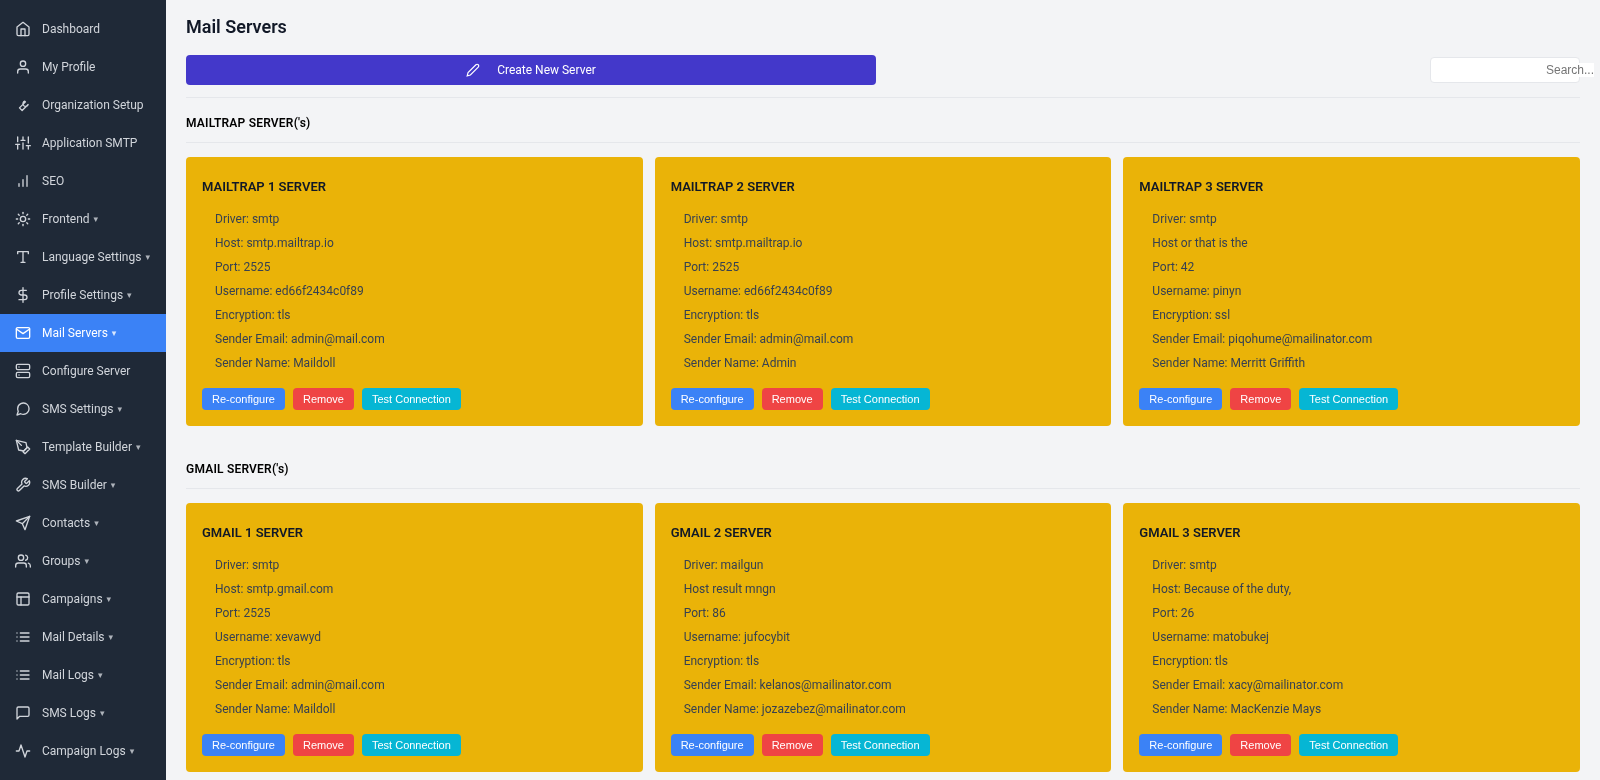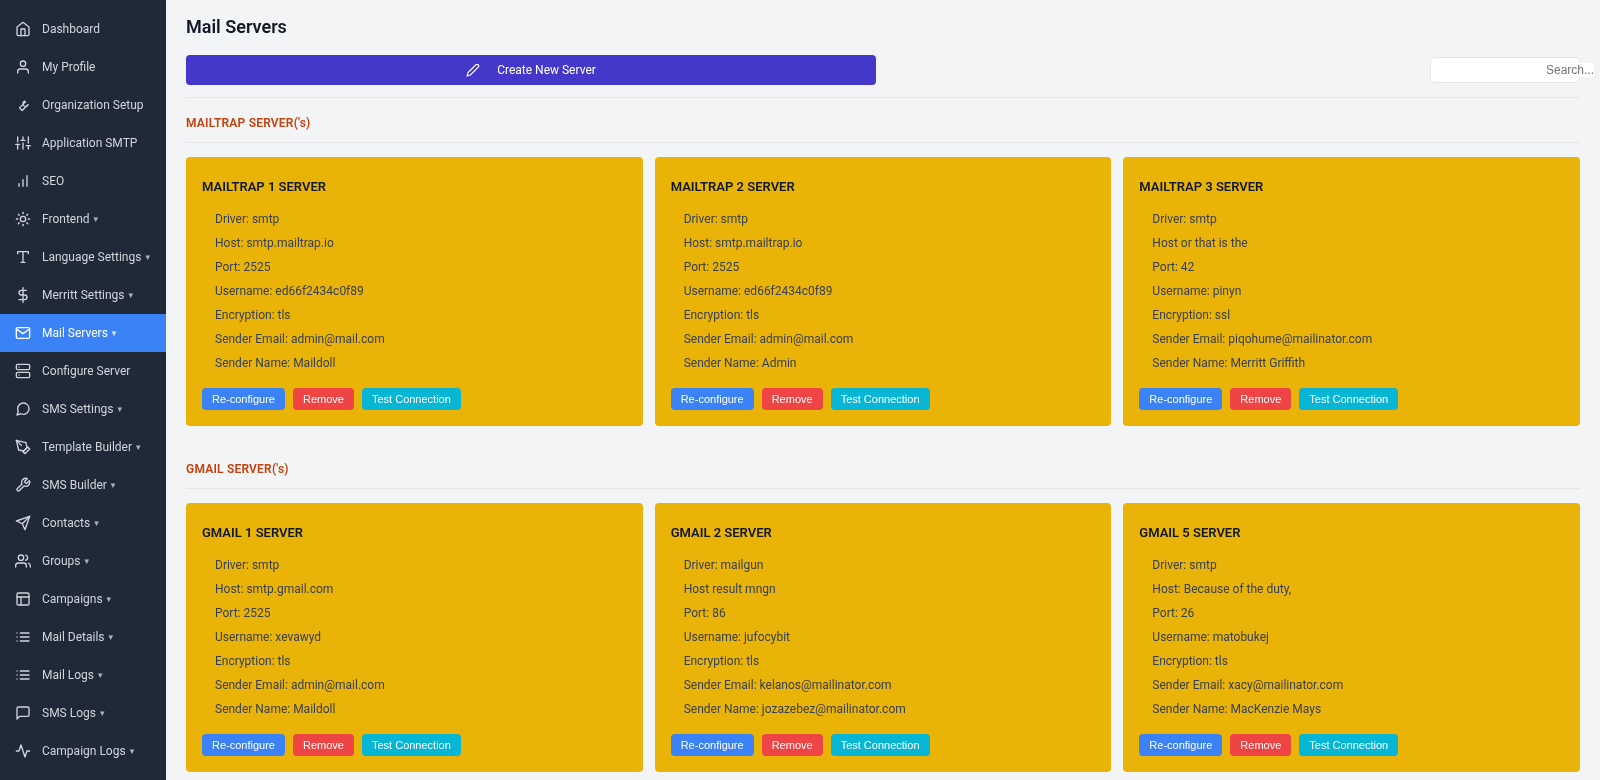--- a/index.html
+++ b/index.html
@@ -22,21 +22,21 @@
   .toprow { display: flex; align-items: center; margin-bottom: 12px; }
   .create-btn { flex: 0 0 690px; background: #4338ca; color: #fff; height: 30px; display: flex; align-items: center; justify-content: center; border-radius: 4px; font-size: 12px; cursor: pointer; gap: 11px; }
   .create-btn svg { stroke: #fff; fill: none; stroke-width: 2; width: 14px; height: 14px; margin-right: 6px; }
   .spacer { flex: 1; }
   .search-wrap { width: 150px; display: flex; align-items: center; background: #fff; border: 1px solid #e5e7eb; border-radius: 4px; padding: 0 8px; height: 26px; }
   .search-wrap input { border: none; outline: none; flex: 1; font-size: 12px; color: #374151; text-align: right; }
   .search-wrap svg { width: 14px; height: 14px; stroke: #6b7280; fill: none; stroke-width: 2; }
 
   .hr { border: none; border-top: 1px solid #e5e7eb; margin: 0 0 0 0; }
 
-  .section-heading { display: inline-block; font-size: 12px; font-weight: 600; color: #c2410c; padding: 10px 0 12px 0; margin-top: 8px; letter-spacing: .2px; text-align: center; }
+  .section-heading { display: inline-block; font-size: 12px; font-weight: 600; color: #000000; padding: 10px 0 12px 0; margin-top: 8px; letter-spacing: .2px; text-align: center; }
   .section-divider { border-top: 1px solid #e5e7eb; margin-bottom: 14px; }
 
   .cards { display: flex; gap: 12px; margin-bottom: 18px; }
   .card { flex: 1; background: #eab308; border-radius: 4px; padding: 22px 16px 16px 16px; min-height: 200px; display: flex; flex-direction: column; }
   .card-title { font-size: 13px; font-weight: 600; color: #111827; margin-bottom: 18px; }
   .card-field { font-size: 12px; color: #374151; margin-bottom: 10px; margin-left: 13px; }
   .card-actions { display: flex; gap: 8px; margin-top: auto; padding-top: 8px; }
   .btn { border: none; border-radius: 4px; padding: 5px 10px; font-size: 11px; color: #fff; cursor: pointer; }
   .btn-blue { background: #3b82f6; }
   .btn-red { background: #ef4444; }
@@ -219,21 +219,21 @@
         </span>
         <span>Language Settings</span>
         <span class="caret">▾</span>
       </div>
       <div class="side-item">
         <span class="icon">
           <svg viewBox="0 0 24 24" width="16" height="16">
             <use href="#p-dollar"></use>
           </svg>
         </span>
-        <span>Merritt Settings</span>
+        <span>Profile Settings</span>
         <span class="caret">▾</span>
       </div>
       <div class="side-item active">
         <span class="icon">
           <svg viewBox="0 0 24 24" width="16" height="16">
             <use href="#p-mail"></use>
           </svg>
         </span>
         <span>Mail Servers</span>
         <span class="caret">▾</span>
@@ -431,21 +431,21 @@
             <div class="card-field">Encryption: tls</div>
             <div class="card-field">Sender Email: kelanos@mailinator.com</div>
             <div class="card-field">Sender Name: jozazebez@mailinator.com</div>
             <div class="card-actions">
               <button class="btn btn-blue">Re-configure</button>
               <button class="btn btn-red">Remove</button>
               <button class="btn btn-cyan">Test Connection</button>
             </div>
           </div>
           <div class="card">
-            <div class="card-title">GMAIL 5 SERVER</div>
+            <div class="card-title">GMAIL 3 SERVER</div>
             <div class="card-field">Driver: smtp</div>
             <div class="card-field">Host: Because of the duty,</div>
             <div class="card-field">Port: 26</div>
             <div class="card-field">Username: matobukej</div>
             <div class="card-field">Encryption: tls</div>
             <div class="card-field">Sender Email: xacy@mailinator.com</div>
             <div class="card-field">Sender Name: MacKenzie Mays</div>
             <div class="card-actions">
               <button class="btn btn-blue">Re-configure</button>
               <button class="btn btn-red">Remove</button>

